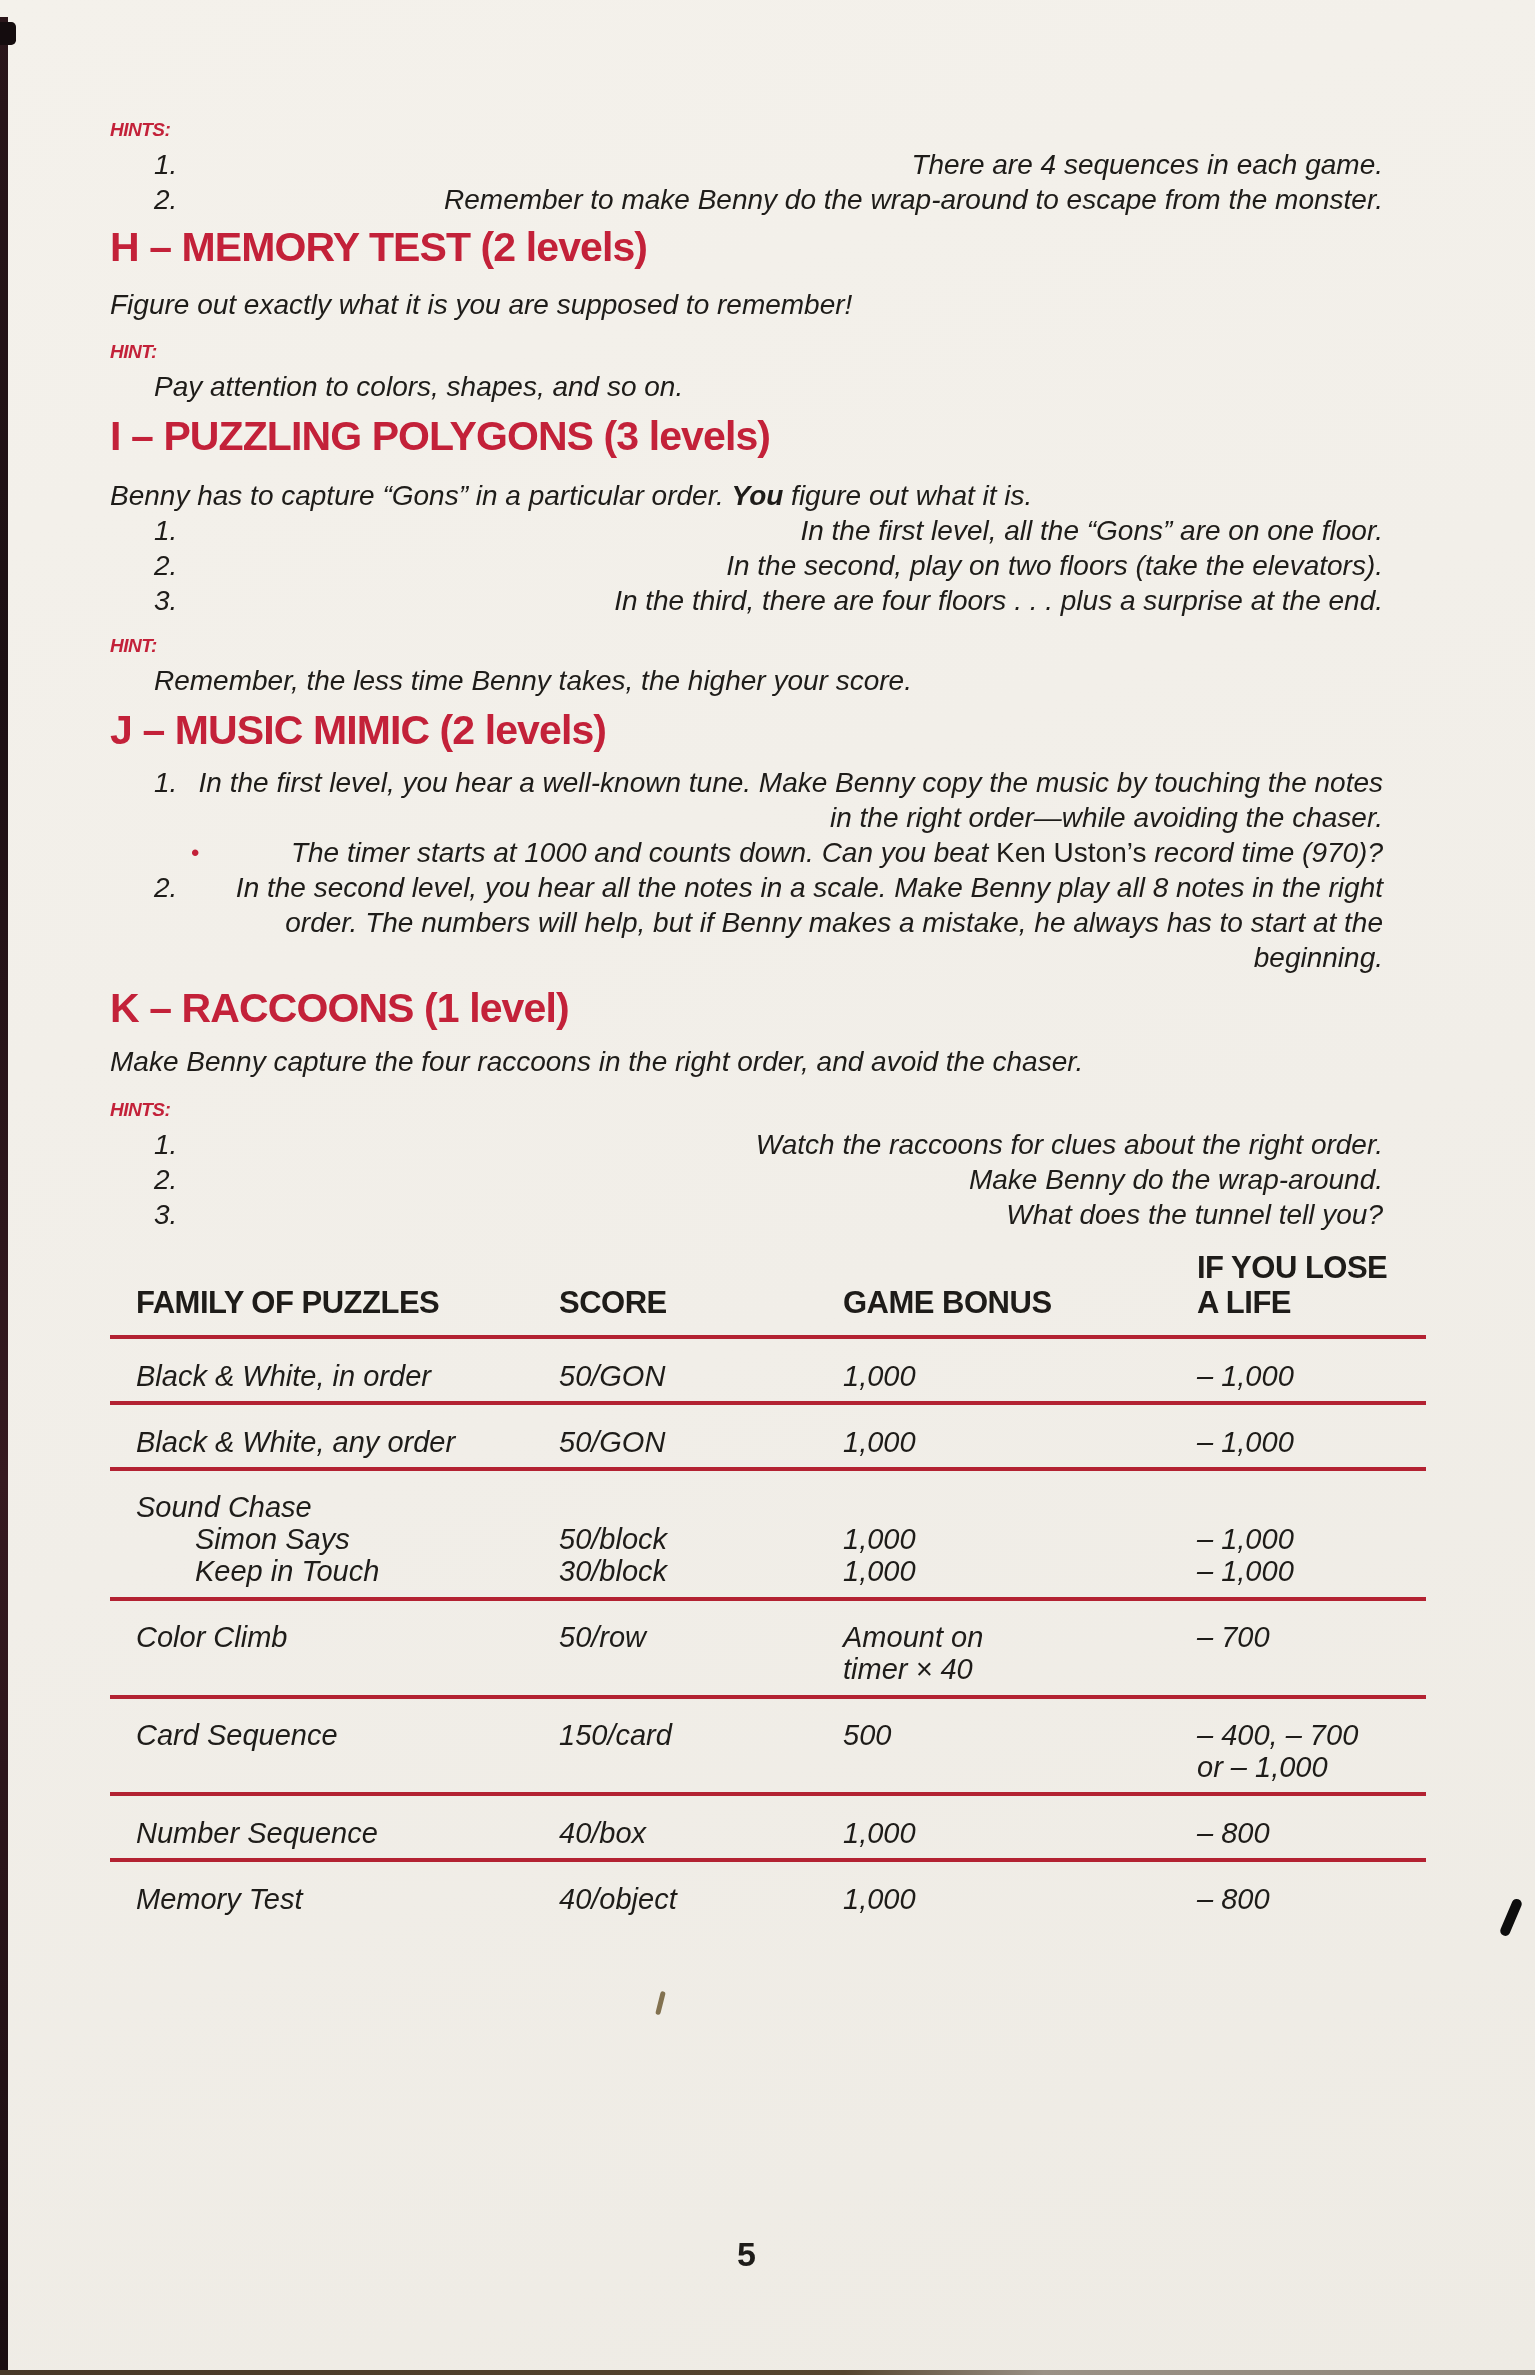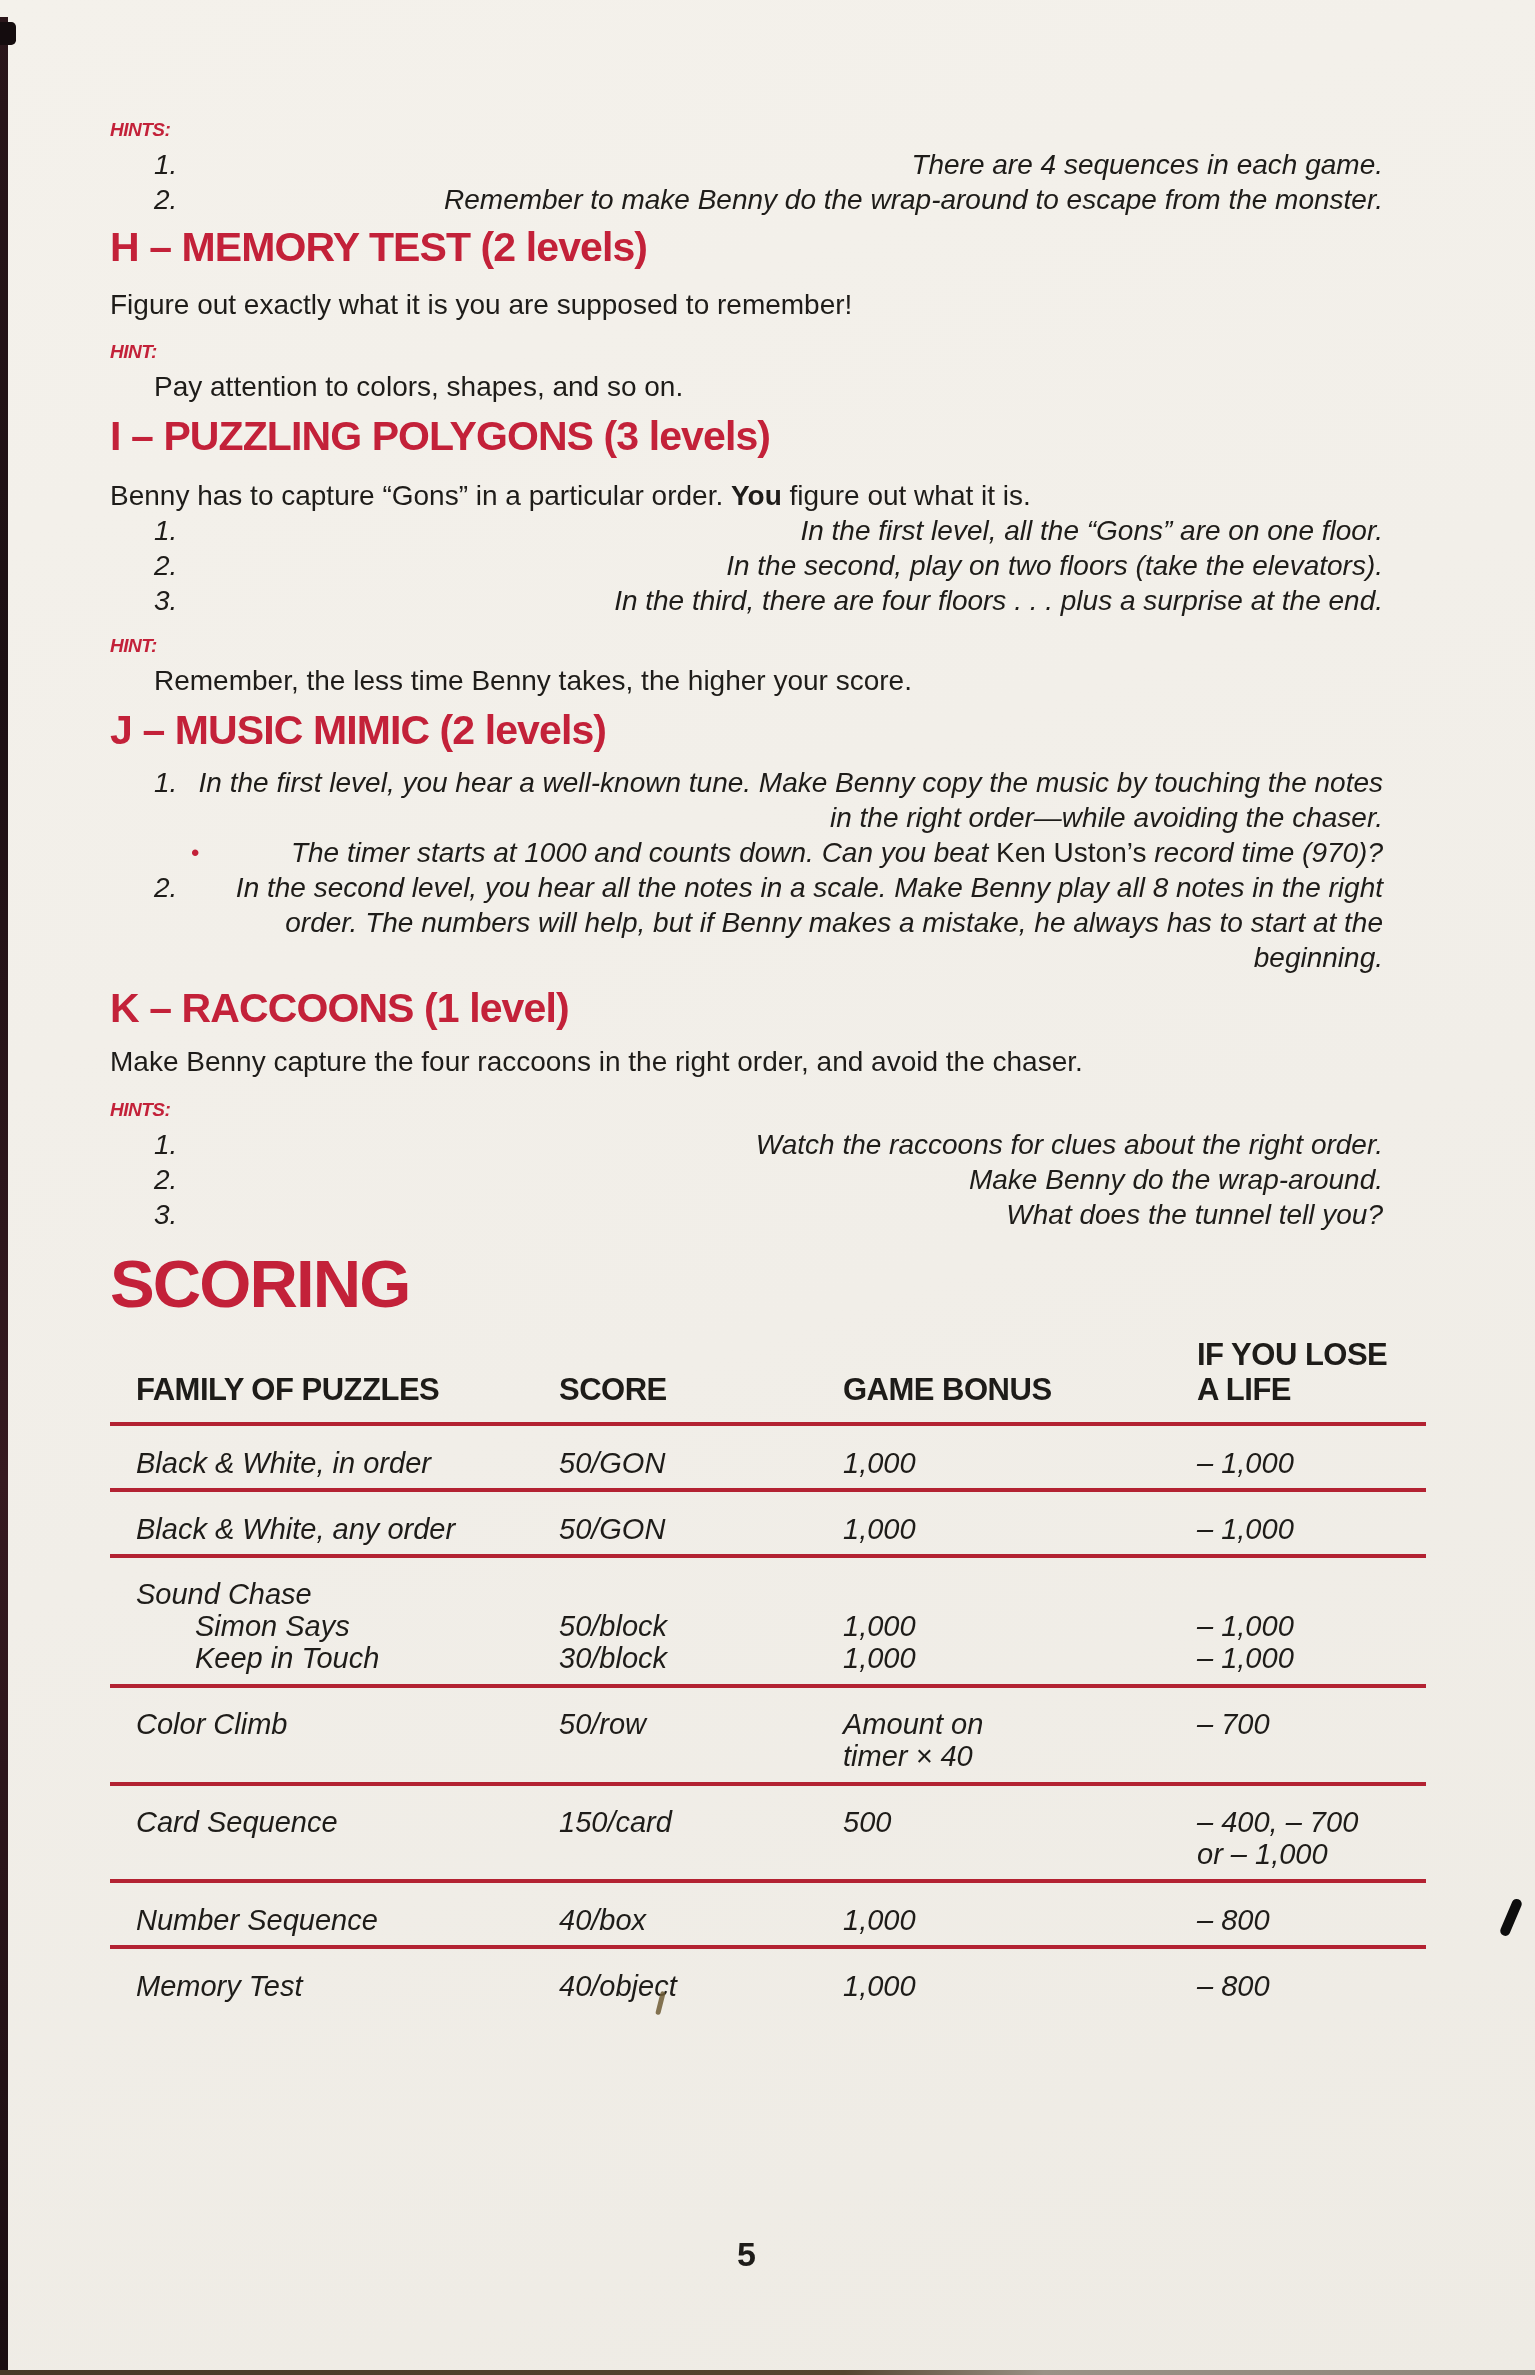--- a/index.html
+++ b/index.html
@@ -17,21 +17,21 @@
   }
   .edge-left{position:absolute;left:0;top:17px;bottom:0;width:7.5px;
     background:linear-gradient(#2a161a,#1c1013 28%,#361a20 62%,#1a0e11);}
   .corner-blob{position:absolute;left:0;top:22.4px;width:16px;height:22.4px;background:#140c0e;border-radius:0 4.7px 4.7px 0;}
   .edge-bottom{position:absolute;left:0;right:0;bottom:0;height:4.7px;
     background:linear-gradient(90deg,#473828 0%,#55452f 55%,#9a9186 68%,#8d857a 100%);}
   .content{position:absolute;left:110px;top:112px;width:1273px;}
 
   .hint-label{color:var(--heading-red);font-weight:bold;font-style:italic;
     font-size:19px;line-height:35px;letter-spacing:-0.5px;}
-  .body-text{font-size:28px;line-height:35px;}
+  .body-text{font-style:italic;font-size:28px;line-height:35px;}
   .indent1{margin-left:44px;}
   .list{margin-left:44px;}
   .li{display:flex;font-style:italic;font-size:28px;line-height:35px;}
   .num{width:37px;flex:none;}
   .li-text{flex:1;text-align:right;}
   .bullet-line{display:flex;margin-left:81px;font-style:italic;font-size:28px;line-height:35px;}
   .bullet-glyph{color:var(--heading-red);width:25px;flex:none;font-style:normal;font-size:24px;}
   .roman{font-style:normal;}
   strong{font-weight:bold;}
 
@@ -144,21 +144,20 @@
       <div class="li">
         <span class="num">2.</span>
         <span class="li-text">Make Benny do the wrap-around.</span>
       </div>
       <div class="li">
         <span class="num">3.</span>
         <span class="li-text">What does the tunnel tell you?</span>
       </div>
     </div>
 
-    <h1 class="scoring-heading">SCORING</h1>
 
     <div class="table">
       <div class="thead">
         <div class="c1">FAMILY OF PUZZLES</div>
         <div>SCORE</div>
         <div>GAME BONUS</div>
         <div>
           <div>IF YOU LOSE</div>
           <div>A LIFE</div>
         </div>

